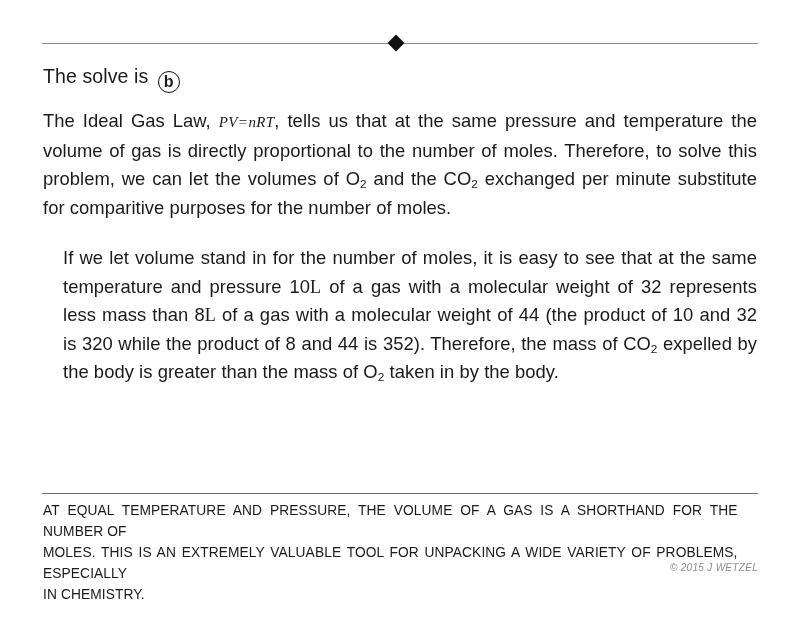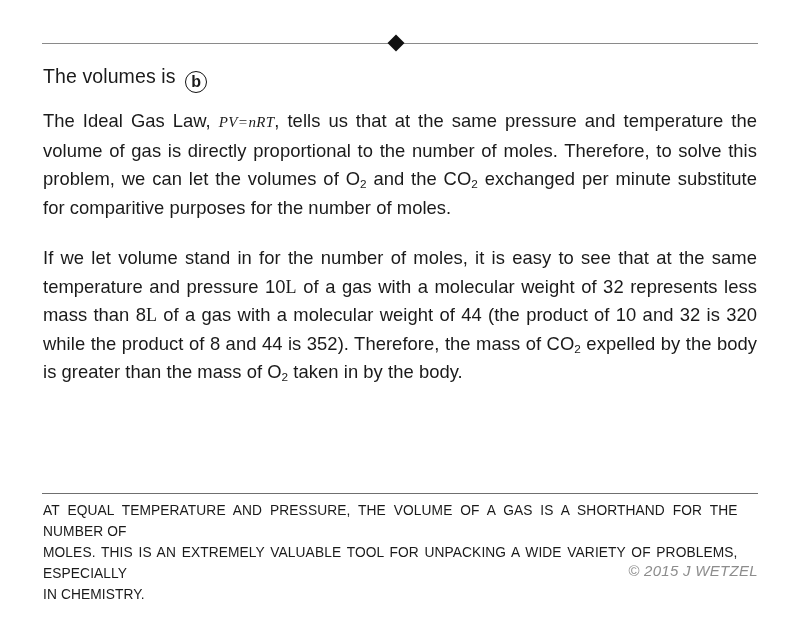--- a/index.html
+++ b/index.html
@@ -76,21 +76,21 @@
     width: 714px;
   }
   p.para {
     margin: 0 0 22px 0;
     font-size: 18.4px;
     line-height: 28.5px;
     text-align: justify;
     text-justify: inter-word;
     letter-spacing: 0.05px;
   }
-  p.para:last-child { margin-bottom: 0; }
+  p.para:last-child { margin-bottom: 0; margin-left: 20px; }
 
   .math {
     font-family: "Liberation Serif", "DejaVu Serif", serif;
     font-style: italic;
     font-size: 15px;
     letter-spacing: 0.3px;
   }
   .math .eq {
     font-style: normal;
     padding: 0 1px;
@@ -130,36 +130,36 @@
     transform: scaleX(0.97);
     transform-origin: left top;
   }
   .footnote .last-line { text-align: left; }
 
   
   .copyright {
     position: absolute;
     right: 42px;
     top: 562px;
-    font-size: 15px;
+    font-size: 10px;
     font-style: italic;
     color: #8d8d8d;
     letter-spacing: 0.3px;
   }
 </style>
 </head>
 <body>
 
 <div class="top-rule-wrap">
   <div class="top-rule"></div>
   <div class="top-diamond"></div>
 </div>
 
 <div class="answer-line">
-  <span>The volumes is</span>
+  <span>The solve is</span>
   <span class="circled">b</span>
 </div>
 
 <div class="body-block">
 
   <p class="para"><span>The Ideal Gas Law, </span><span class="math"><span>PV</span><span class="eq">=</span><span>nRT</span></span><span>, tells us that at the same pressure and temperature the volume of gas is directly proportional to the number of moles.  Therefore, to solve this problem, we can let the volumes of </span><span>O</span><sub>2</sub><span> and the </span><span>CO</span><sub>2</sub><span> exchanged per minute substitute for comparitive purposes for the number of moles.</span></p>
 
   <p class="para"><span>If we let volume stand in for the number of moles, it is easy to see that at the same temperature and pressure 10</span><span class="unit-l">L</span><span> of a gas with a molecular weight of 32 represents less mass than 8</span><span class="unit-l">L</span><span> of a gas with a molecular weight of 44 (the product of 10 and 32 is 320 while the product of 8 and 44 is 352).  Therefore, the mass of </span><span>CO</span><sub>2</sub><span> expelled by the body is greater than the mass of </span><span>O</span><sub>2</sub><span> taken in by the body.</span></p>
 
 </div>

